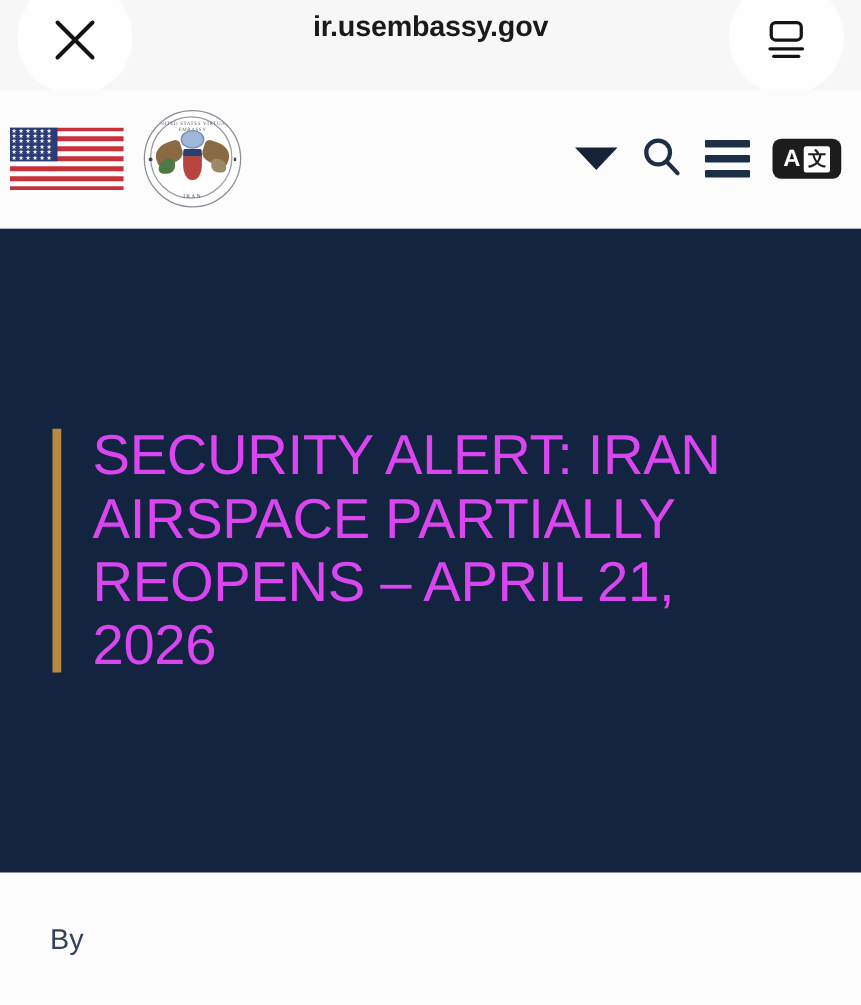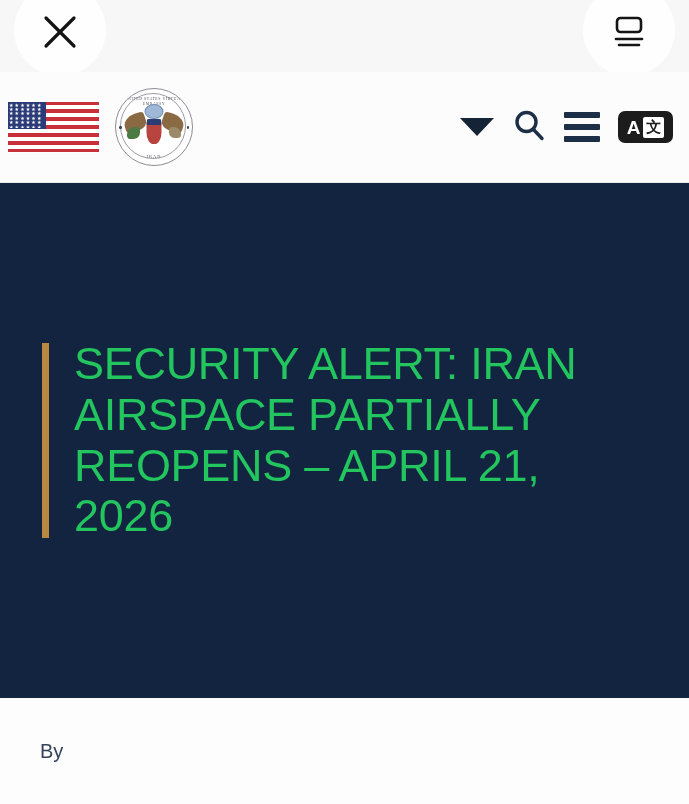--- a/index.html
+++ b/index.html
@@ -270,37 +270,37 @@
   .accent-bar {
     position: absolute;
     left: 0;
     top: 4px;
     bottom: 4px;
     width: 7px;
     background: #b8893f;
   }
   .hero-title {
     margin: 0;
-    color: #22c55e;
+    color: #d946ef;
     font-size: 45px;
     font-weight: normal;
     line-height: 1.13;
     letter-spacing: -0.3px;
   }
 
   
   .byline-region {
     height: 107px;
     background: #fdfdfd;
     display: flex;
     align-items: center;
     padding-left: 40px;
   }
   .byline {
-    font-size: 20px;
+    font-size: 23px;
     color: #1b2a41;
     display: flex;
     align-items: baseline;
   }
   .byline .by-label {
     font-weight: normal;
     color: #33415a;
   }
   .byline .by-author {
     font-weight: bold;
@@ -317,20 +317,21 @@
 
   <div class="close-btn">
     <span>
       <svg width="42" height="42" viewBox="0 0 42 42" aria-hidden="true">
         <line x1="7" y1="7" x2="35" y2="35" stroke="#141414" stroke-width="3.2" stroke-linecap="round"></line>
         <line x1="35" y1="7" x2="7" y2="35" stroke="#141414" stroke-width="3.2" stroke-linecap="round"></line>
       </svg>
     </span>
   </div>
 
+  <div class="bar-title">ir.usembassy.gov</div>
 
   <div class="reader-btn">
     <span>
       <svg width="38" height="34" viewBox="0 0 38 34" aria-hidden="true">
         <rect x="7" y="3" width="24" height="14" rx="3.5" fill="none" stroke="#141414" stroke-width="2.6"></rect>
         <line x1="6" y1="24" x2="32" y2="24" stroke="#141414" stroke-width="2.6" stroke-linecap="round"></line>
         <line x1="9" y1="30" x2="29" y2="30" stroke="#141414" stroke-width="2.6" stroke-linecap="round"></line>
       </svg>
     </span>
   </div>

